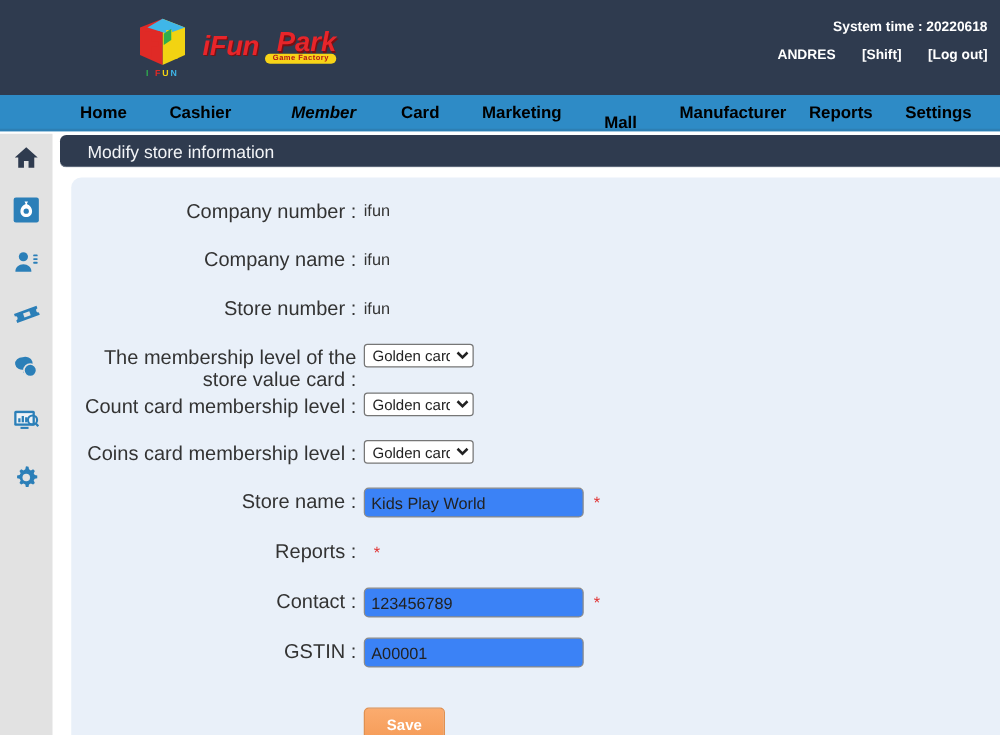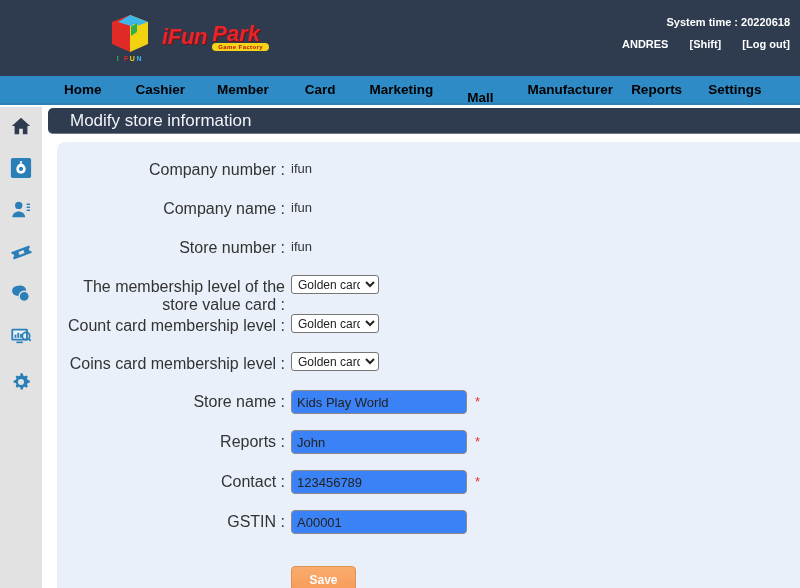--- a/index.html
+++ b/index.html
@@ -48,21 +48,21 @@
     font-size: 22px;
     font-weight: bold;
     font-style: italic;
     letter-spacing: -0.3px;
     text-shadow: 1px 1px 0 #7a0f12;
   }
   .logo-park-badge {
     position: relative;
     display: flex;
     flex-direction: column;
-    align-items: flex-start;
+    align-items: flex-end;
     line-height: 1;
   }
   .logo-park {
     color: #e8252a;
     font-size: 22px;
     font-weight: bold;
     font-style: italic;
     text-shadow: 1px 1px 0 #7a0f12;
   }
   .logo-sub {
@@ -132,21 +132,21 @@
     width: 752px; height: 26px;
     background: #2f3b4f;
     border-radius: 5px 0 0 5px;
     border-bottom: 1px solid #6d7786;
     display: flex;
     align-items: center;
     padding-left: 22px;
   }
   .page-title-bar .ptitle {
     color: #f2f4f7;
-    font-size: 17px;
+    font-size: 14px;
   }
 
   
   .form-panel {
     position: absolute;
     left: 57px; top: 142px;
     width: 743px; height: 446px;
     background: #e9f0f9;
     border-radius: 8px 0 0 0;
     padding-top: 16px;
@@ -268,21 +268,21 @@
         <span class="hr-user">ANDRES</span>
         <span>[Shift]</span>
         <span>[Log out]</span>
       </div>
     </div>
   </div>
 
   <div class="navbar" id="navbar">
       <div class="nav-item" style="margin-left: 0px;">Home</div>
       <div class="nav-item" style="margin-left: 30px;">Cashier</div>
-      <div class="nav-item" style="margin-left: 28px;">Member</div>
+      <div class="nav-item" style="margin-left: 44px; font-style: italic;">Member</div>
       <div class="nav-item" style="margin-left: 32px;">Card</div>
       <div class="nav-item" style="margin-left: 30px; text-align: center;">Marketing</div>
       <div class="nav-item" style="margin-left: 30px; margin-top: 16px;">Mall</div>
       <div class="nav-item" style="margin-left: 30px;">Manufacturer</div>
       <div class="nav-item" style="margin-left: 14px;">Reports</div>
       <div class="nav-item" style="margin-left: 22px;">Settings</div>
     </div>
 
   <div class="sidebar">
 
@@ -419,21 +419,20 @@
       <div class="form-label">Store name :</div>
       <div class="form-value">
         <input class="textbox" type="text" value="Kids Play World" style="">
         <span class="req-star">*</span>
       </div>
     </div>
 
     <div class="form-row" style="min-height:40px">
       <div class="form-label">Reports :</div>
       <div class="form-value">
-        <input class="textbox" type="text" value="John" style="">
         <span class="req-star">*</span>
       </div>
     </div>
 
     <div class="form-row" style="min-height:40px">
       <div class="form-label">Contact :</div>
       <div class="form-value">
         <input class="textbox" type="text" value="123456789" style="">
         <span class="req-star">*</span>
       </div>

